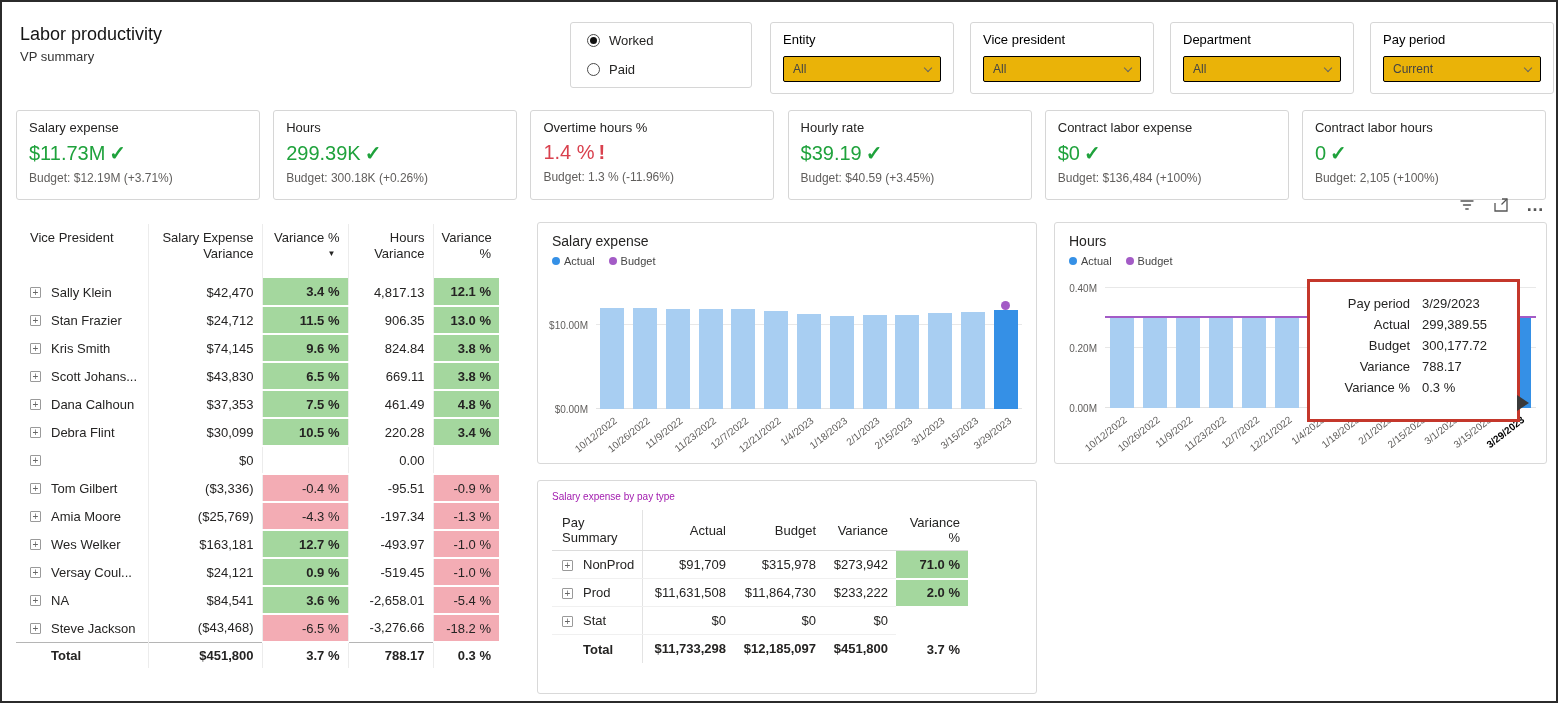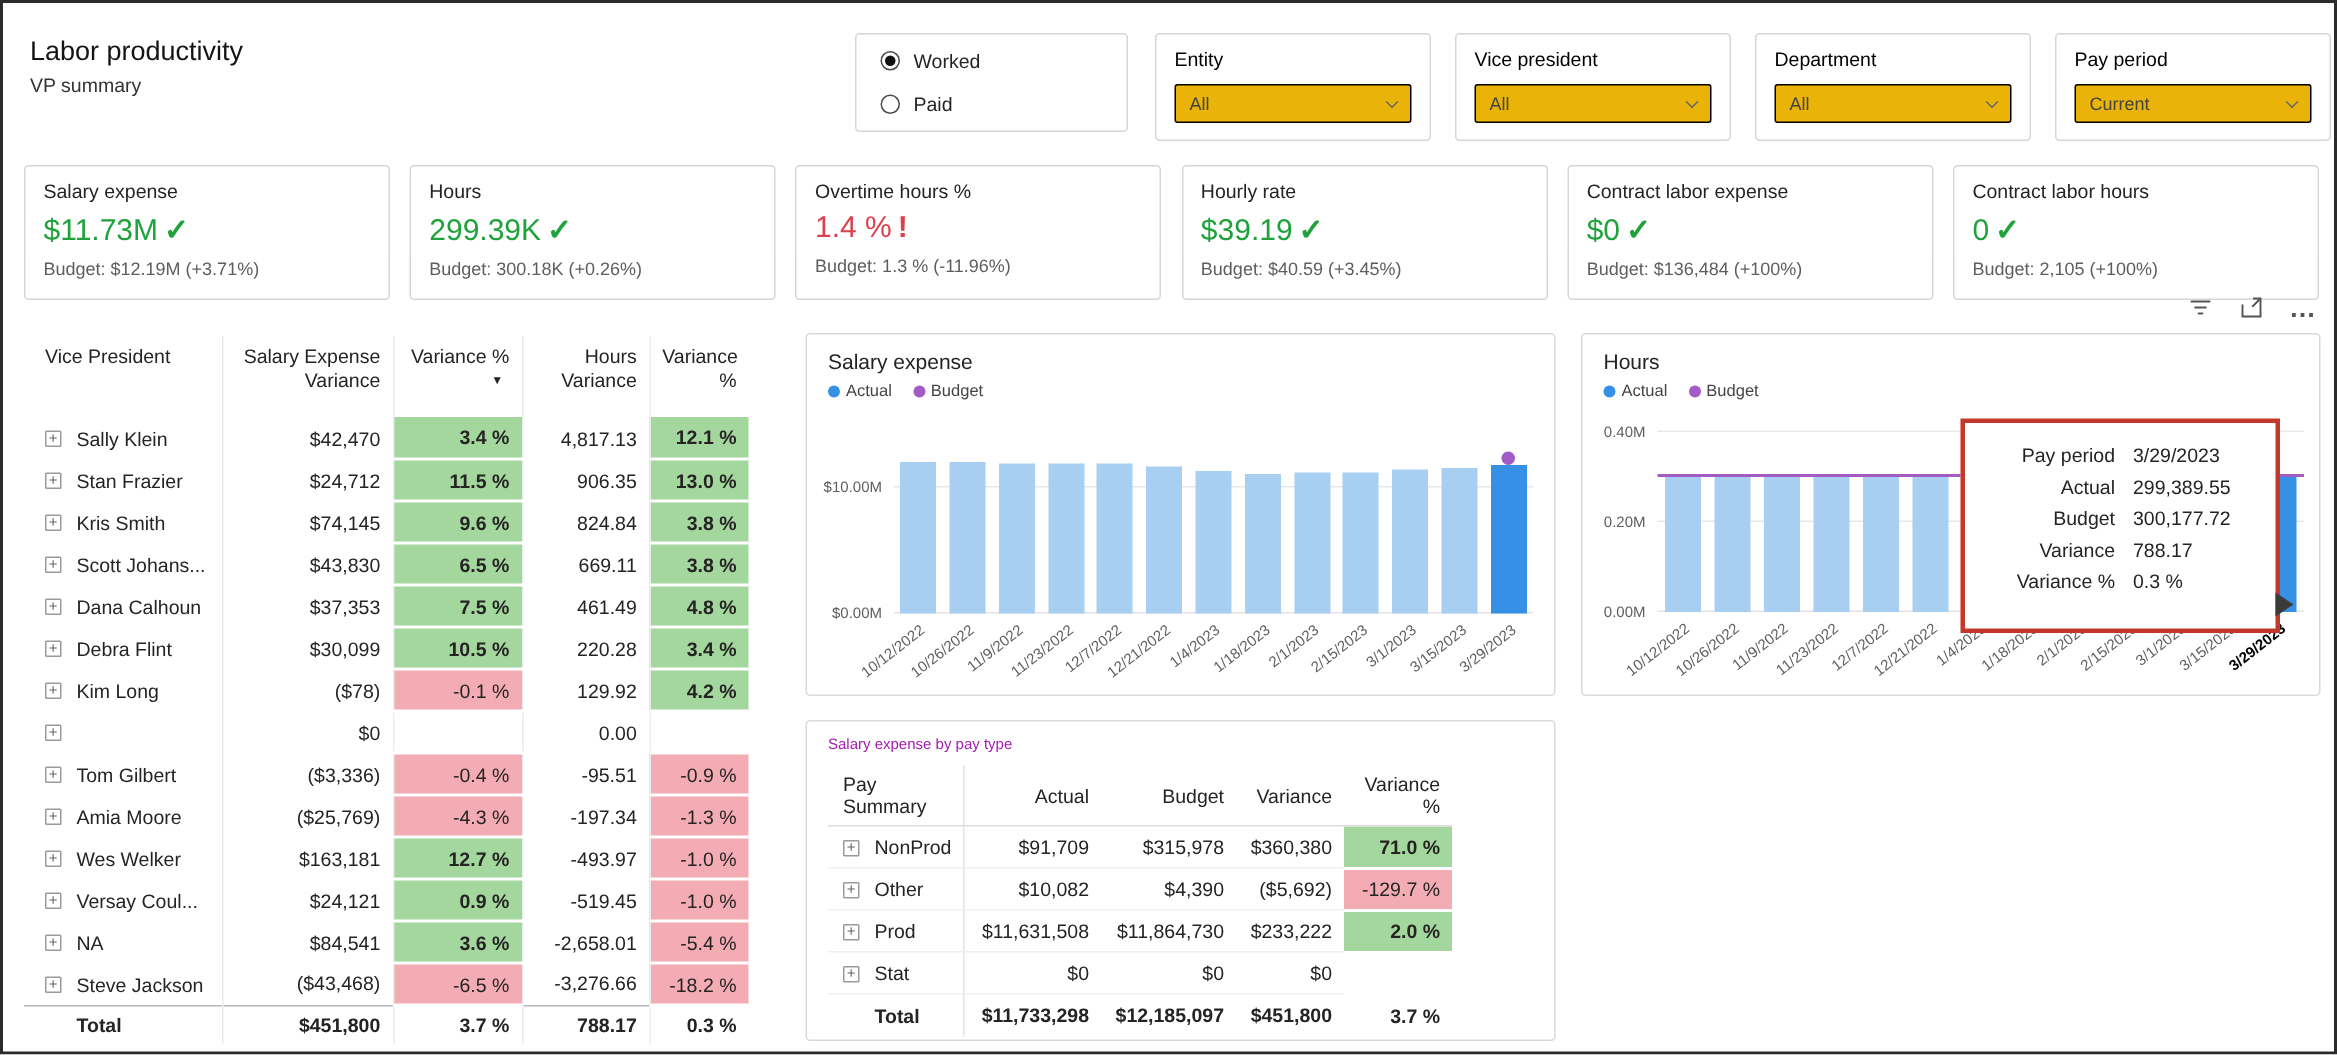--- a/index.html
+++ b/index.html
@@ -262,27 +262,20 @@
             <td class="td-num td-shade cell-pos">7.5 %</td>
             <td class="td-num">461.49</td>
             <td class="td-num td-shade cell-pos">4.8 %</td>
           </tr>
           <tr class="vp-row">
             <td class="td-name"><span class="expand-box">+</span><span class="name-text">Debra Flint</span></td>
             <td class="td-num">$30,099</td>
             <td class="td-num td-shade cell-pos">10.5 %</td>
             <td class="td-num">220.28</td>
             <td class="td-num td-shade cell-pos">3.4 %</td>
-          </tr>
-          <tr class="vp-row">
-            <td class="td-name"><span class="expand-box">+</span><span class="name-text">Kim Long</span></td>
-            <td class="td-num">($78)</td>
-            <td class="td-num td-shade cell-neg">-0.1 %</td>
-            <td class="td-num">129.92</td>
-            <td class="td-num td-shade cell-pos">4.2 %</td>
           </tr>
           <tr class="vp-row">
             <td class="td-name"><span class="expand-box">+</span><span class="name-text"></span></td>
             <td class="td-num">$0</td>
             <td class="td-num td-shade "></td>
             <td class="td-num">0.00</td>
             <td class="td-num td-shade "></td>
           </tr>
           <tr class="vp-row">
             <td class="td-name"><span class="expand-box">+</span><span class="name-text">Tom Gilbert</span></td>
@@ -471,29 +464,22 @@
             <th class="pay-th">Budget</th>
             <th class="pay-th">Variance</th>
             <th class="pay-th">Variance %</th>
           </tr>
         </thead>
       <tbody>
           <tr class="pay-row">
             <td class="td-name"><span class="expand-box">+</span><span class="name-text">NonProd</span></td>
             <td class="td-num">$91,709</td>
             <td class="td-num">$315,978</td>
-            <td class="td-num">$360,380</td>
+            <td class="td-num">$273,942</td>
             <td class="td-num td-shade cell-pos">71.0 %</td>
-          </tr>
-          <tr class="pay-row">
-            <td class="td-name"><span class="expand-box">+</span><span class="name-text">Other</span></td>
-            <td class="td-num">$10,082</td>
-            <td class="td-num">$4,390</td>
-            <td class="td-num">($5,692)</td>
-            <td class="td-num td-shade cell-neg">-129.7 %</td>
           </tr>
           <tr class="pay-row">
             <td class="td-name"><span class="expand-box">+</span><span class="name-text">Prod</span></td>
             <td class="td-num">$11,631,508</td>
             <td class="td-num">$11,864,730</td>
             <td class="td-num">$233,222</td>
             <td class="td-num td-shade cell-pos">2.0 %</td>
           </tr>
           <tr class="pay-row">
             <td class="td-name"><span class="expand-box">+</span><span class="name-text">Stat</span></td>

